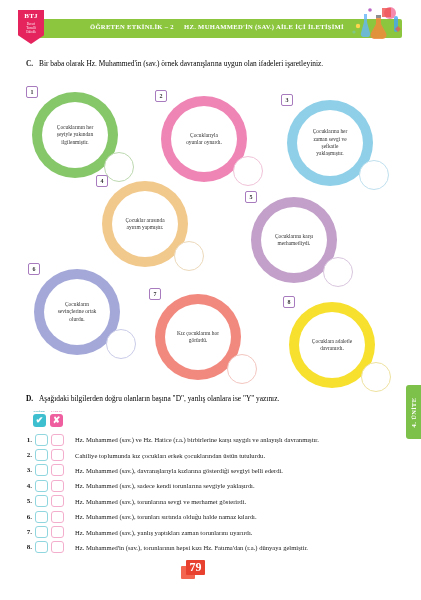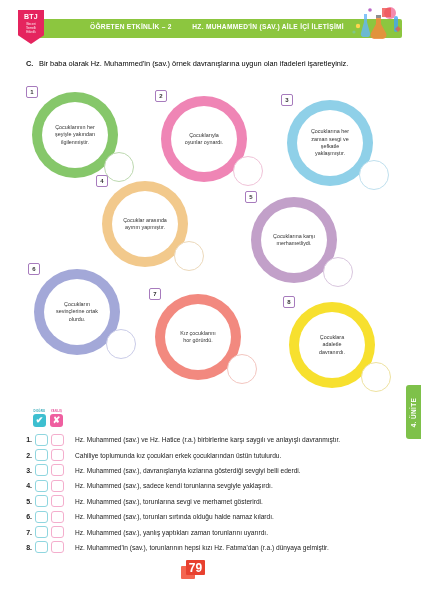--- a/index.html
+++ b/index.html
@@ -2,21 +2,21 @@
 <html><head>
 <meta charset="utf-8">
 <style>
   * { box-sizing: border-box; margin: 0; padding: 0; }
   html, body {
     width: 421px; height: 600px;
     background: #ffffff;
     font-family: "Liberation Sans", sans-serif;
     overflow: hidden;
   }
-  .page { position: relative; width: 421px; height: 528px; background:#fff; }
+  .page { position: relative; width: 421px; height: 528px; background:#fff;font-family:Liberation Serif, serif; }
 
   
   .header {
     position: absolute; left: 30px; top: 19px;
     width: 372px; height: 19px;
     background: #8cc63f;
     border-radius: 2px;
   }
   .header-inner { position: relative; width:100%; height:100%; }
   .badge {
@@ -255,20 +255,23 @@
   <div class="bubble" style="left:283px; top:296px;">
     <div class="numbox">8</div>
     <div class="ring" style="width:86px;height:86px;background:#f7e02e;margin-left:6px;margin-top:6px;">
       <div style="width:66px;height:66px;border-radius:50%;background:#fff;display:flex;align-items:center;justify-content:center;">
         <div class="label">Çocuklara adaletle davranırdı.</div>
       </div>
       <div class="dot" style="border:1px solid #eee2a0;"></div>
     </div>
   </div>
 
+  <div class="sec-d">
+    <span class="ltr">D.</span><span class="txt">Aşağıdaki bilgilerden doğru olanların başına "D", yanlış olanlara ise "Y" yazınız.</span>
+  </div>
 
   <div class="legend">
     <div class="legend-row">
       <div class="legend-cap cap-d">DOĞRU</div>
       <div class="legend-cap cap-y">YANLIŞ</div>
     </div>
     <div class="legend-boxes">
       <div class="lbox lbox-d">✔</div>
       <div class="lbox lbox-y">✘</div>
     </div>

